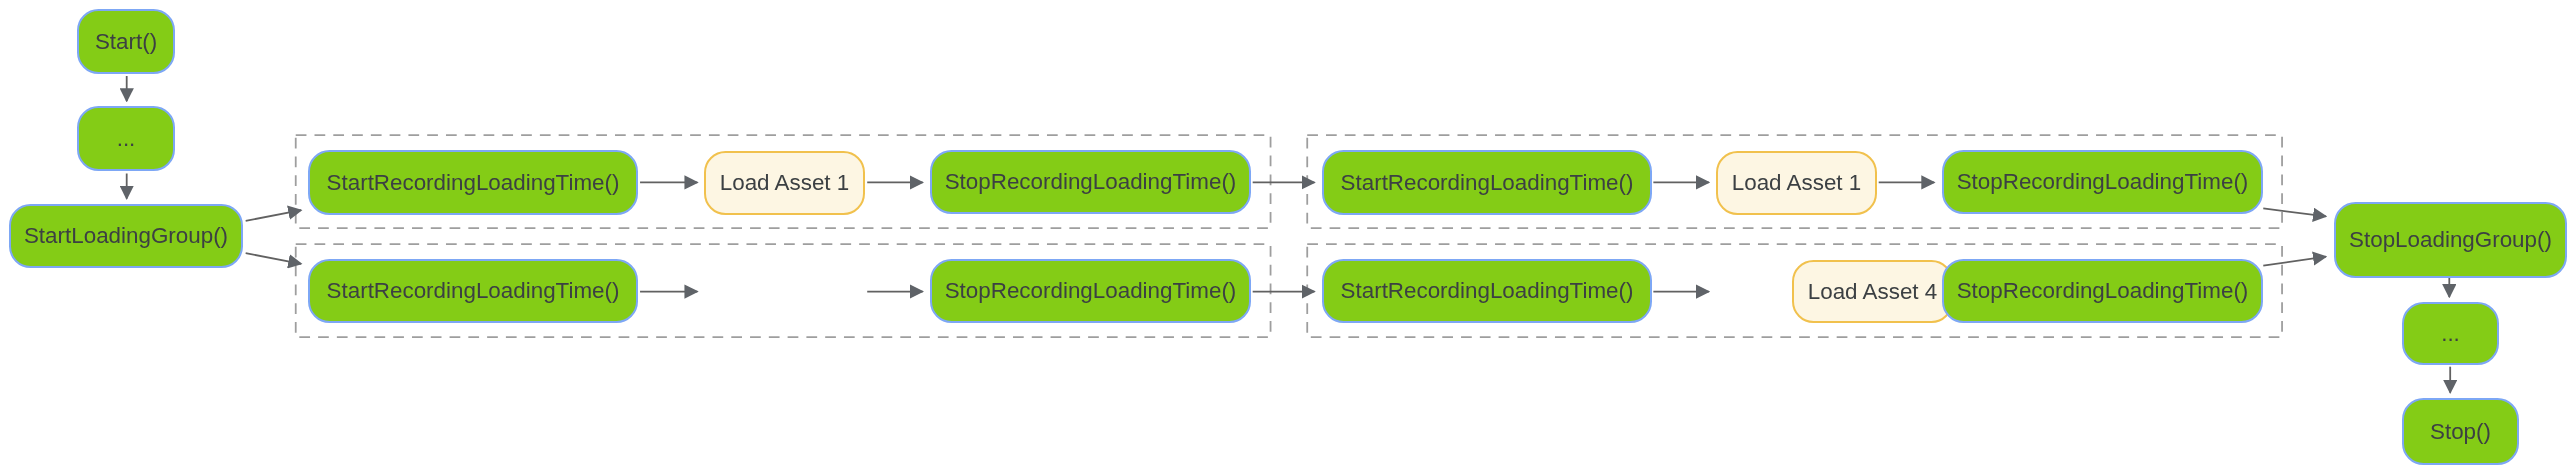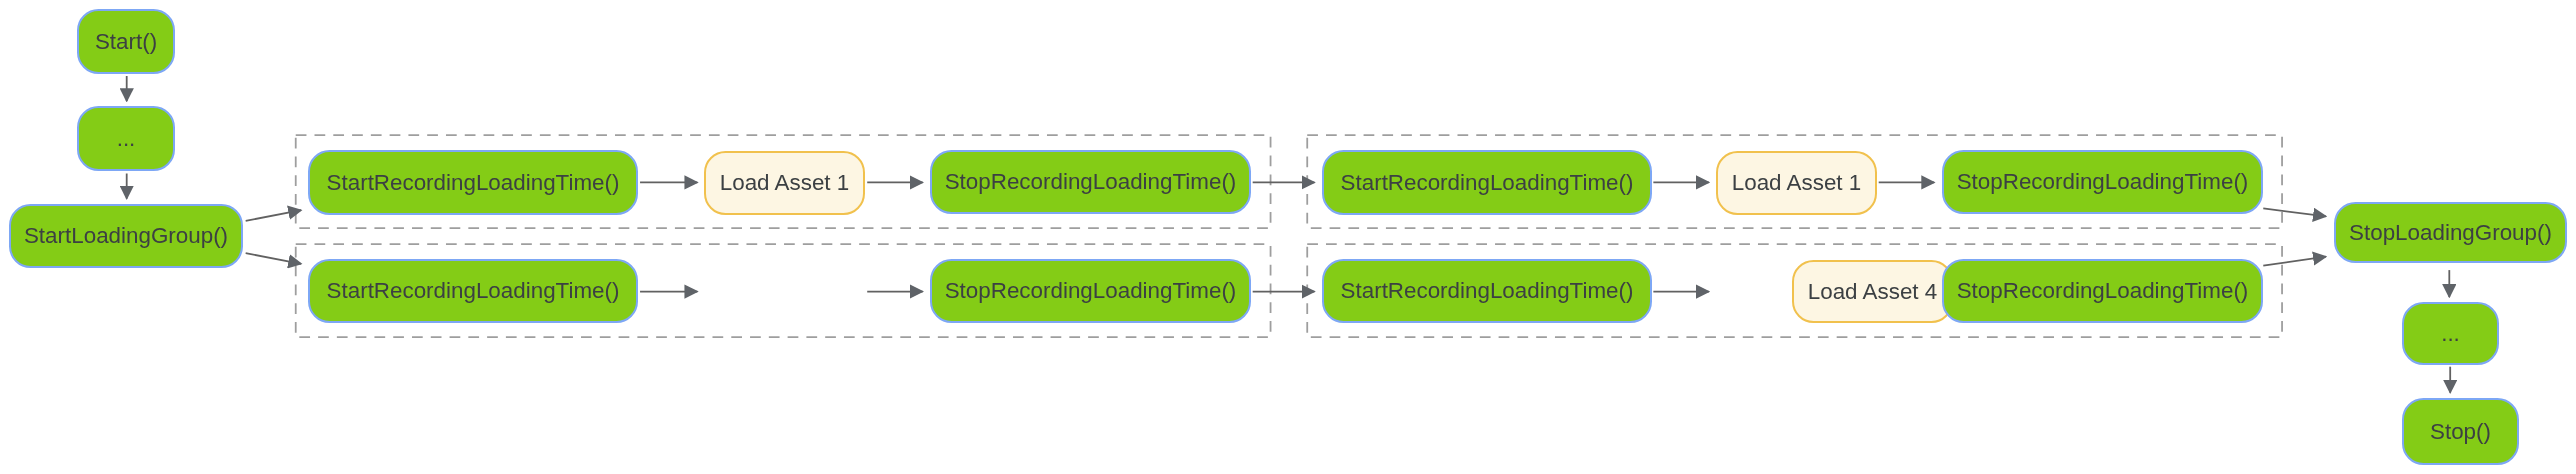--- a/index.html
+++ b/index.html
@@ -105,18 +105,18 @@
   <div class="node blue" style="left:930px;top:259px;width:321px;height:64px">StopRecordingLoadingTime()</div>
 
   <div class="node blue" style="left:1322px;top:150px;width:330px;height:65px">StartRecordingLoadingTime()</div>
   <div class="node yellow" style="left:1716px;top:151px;width:161px;height:64px">Load Asset 1</div>
   <div class="node blue" style="left:1942px;top:150px;width:321px;height:64px">StopRecordingLoadingTime()</div>
 
   <div class="node blue" style="left:1322px;top:259px;width:330px;height:64px">StartRecordingLoadingTime()</div>
   <div class="node yellow" style="left:1792px;top:260px;width:161px;height:63px">Load Asset 4</div>
   <div class="node blue" style="left:1942px;top:259px;width:321px;height:64px">StopRecordingLoadingTime()</div>
 
-  <div class="node blue" style="left:2334px;top:202px;width:233px;height:61px">StopLoadingGroup()</div>
+  <div class="node blue" style="left:2334px;top:202px;width:233px;height:76px">StopLoadingGroup()</div>
   <div class="node blue" style="left:2402px;top:302px;width:97px;height:63px">...</div>
   <div class="node blue" style="left:2402px;top:398px;width:117px;height:67px">Stop()</div>
 
 </div>
 
 
 </body></html>

